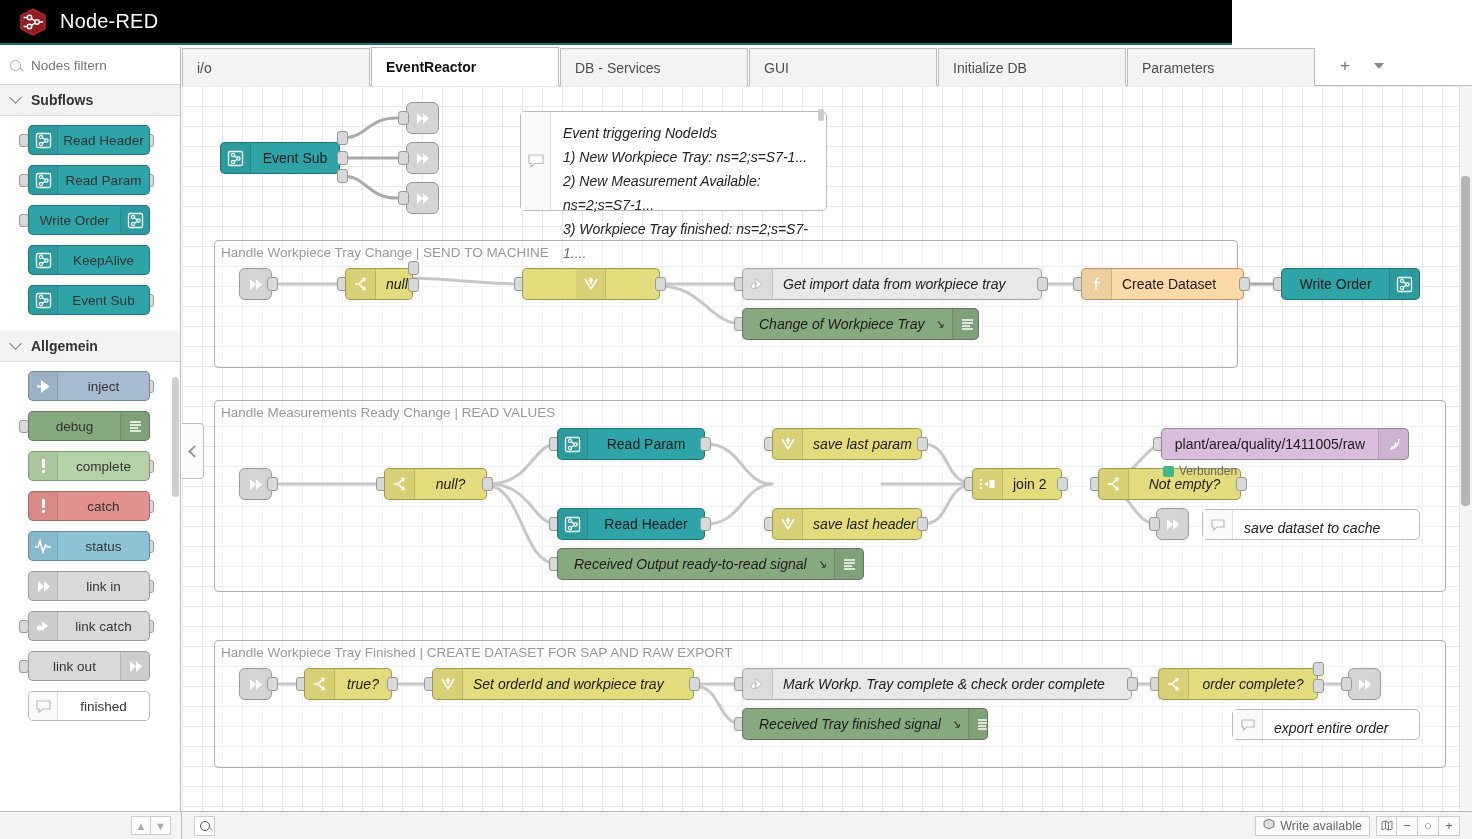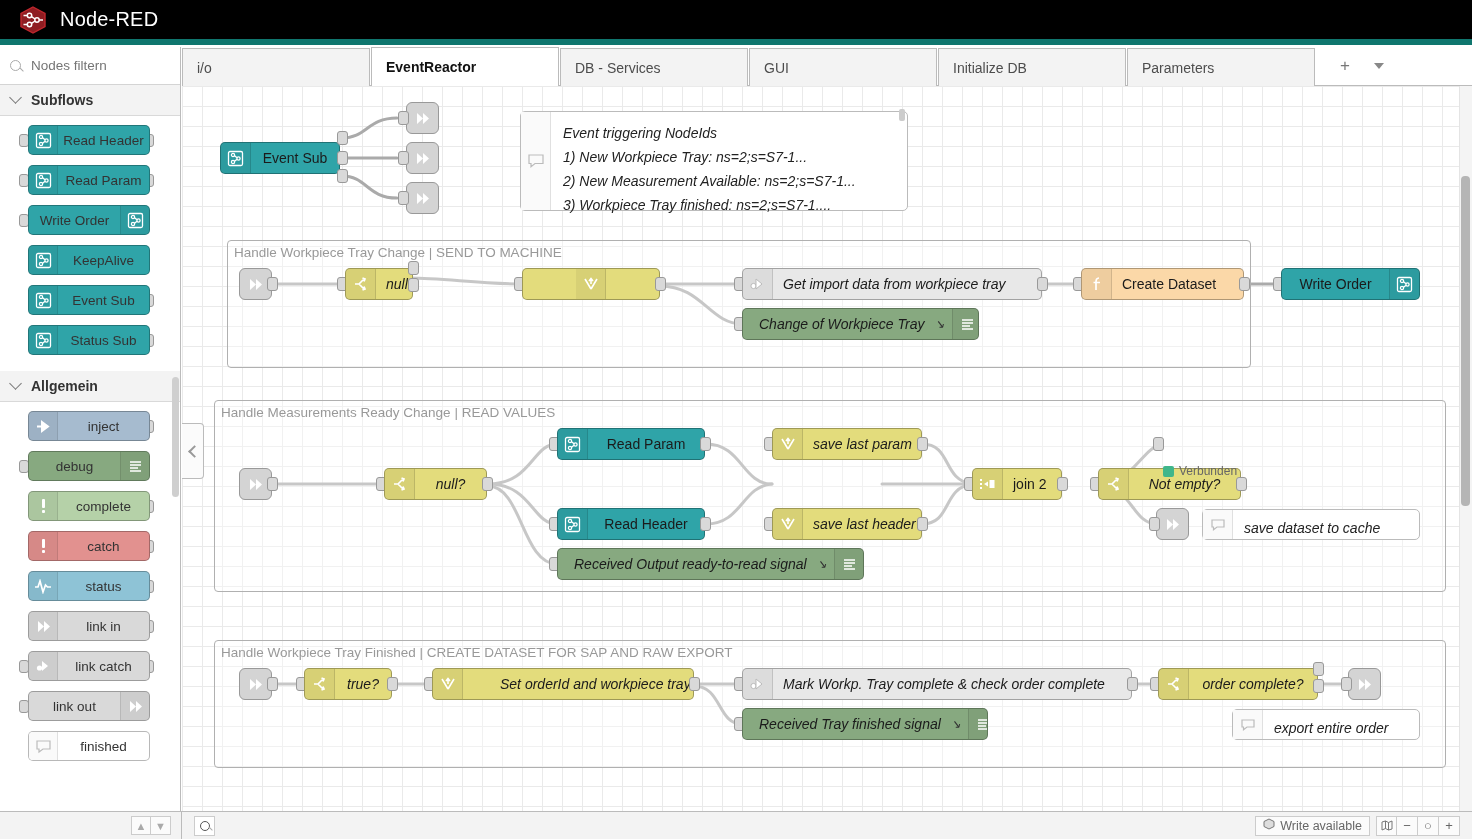--- a/index.html
+++ b/index.html
@@ -9,23 +9,23 @@
     overflow: hidden;
     font-family: "Liberation Sans", sans-serif;
     font-size: 14px;
     color: #333;
     background: #fff;
   }
 
   
   #header {
     position: absolute; top: 0; left: 0;
-    width: 1472px; height: 45px;
+    width: 1232px; height: 45px;
     background: #000;
-    border-bottom: 6px solid #0f766e;
+    border-bottom: 2px solid #0f766e;
     display: flex; align-items: center; gap: 22px;
   }
   #logo-area { display: flex; align-items: center; padding-left: 18px; }
   .nr-logo { width: 30px; height: 30px; position: relative; }
   #brand-title {
     color: #fff; font-size: 20px; margin-left: 12px;
     letter-spacing: .2px; font-weight: 400;
   }
   #header-right {
     margin-left: auto; display: flex; align-items: center;
@@ -384,37 +384,20 @@
                 <circle cx="6" cy="12" r="1.6"></circle>
                 <circle cx="11.5" cy="8.5" r="1.6"></circle>
                 <path d="M7.6 5.8 L10 7.8 M7.6 11.2 L10 9.3"></path>
               </g>
             </svg>
         </span>
         <span class="nlabel">Event Sub</span>
       </div>
     </div>
 
-    <div class="pal-node-row">
-      <span class="port out"></span>
-      <div class="pal-node" style="background:#2fa4a8">
-        <span class="pnode-icon">
-          <svg width="17" height="17" viewBox="0 0 17 17">
-              <g stroke="#fff" stroke-width="1.3" fill="none">
-                <rect x="1.5" y="1.5" width="14" height="14" rx="1.5"></rect>
-                <circle cx="6" cy="5" r="1.6"></circle>
-                <circle cx="6" cy="12" r="1.6"></circle>
-                <circle cx="11.5" cy="8.5" r="1.6"></circle>
-                <path d="M7.6 5.8 L10 7.8 M7.6 11.2 L10 9.3"></path>
-              </g>
-            </svg>
-        </span>
-        <span class="nlabel">Status Sub</span>
-      </div>
-    </div>
   </div>
 
   <div class="pal-category">
     <span class="cat-chevron"></span>
     <span>Allgemein</span>
   </div>
   <div class="pal-list">
 
     <div class="pal-node-row">
       <span class="port out"></span>
@@ -631,36 +614,36 @@
         </svg>
     </div>
     <span class="fport" style="left:216px; top:65px;"></span>
     <div class="sm-node" style="left:224px; top:96px;">
       <svg width="17" height="15" viewBox="0 0 17 15">
           <path d="M3 2 L3 13 L9 7.5 Z M9 2 L9 13 L15 7.5 Z" fill="#fff"></path>
         </svg>
     </div>
     <span class="fport" style="left:216px; top:105px;"></span>
 
-    <div class="comment-node" style="left:338px; top:25px; width:388px; height:100px;">
+    <div class="comment-node" style="left:338px; top:25px; width:307px; height:100px;">
       <span class="comment-icon">
         <svg width="18" height="16" viewBox="0 0 18 16">
             <path d="M2 2 h14 v8.5 h-8 l-4 3.2 v-3.2 h-2 z" stroke="#bbb" stroke-width="1.2" fill="none"></path>
           </svg>
       </span>
       <div class="comment-body">
         <div>Event triggering NodeIds</div>
         <div>1) New Workpiece Tray: ns=2;s=S7-1...</div>
         <div>2) New Measurement Available: ns=2;s=S7-1...</div>
         <div>3) Workpiece Tray finished: ns=2;s=S7-1....</div>
       </div>
       <span style="position:absolute; right:2px; top:-3px; width:6px; height:12px; background:#ccc; border-radius:2px;"></span>
     </div>
 
-    <div class="group-box" style="left:45px; top:154px; width:1024px; height:128px;">
+    <div class="group-box" style="left:32px; top:154px; width:1024px; height:128px;">
       <span class="group-label">Handle Workpiece Tray Change | SEND TO MACHINE</span>
     </div>
     <div class="sm-node" style="left:57px; top:182px;">
       <svg width="17" height="15" viewBox="0 0 17 15">
           <path d="M3 2 L3 13 L9 7.5 Z M9 2 L9 13 L15 7.5 Z" fill="#fff"></path>
         </svg>
     </div>
     <span class="fport" style="left:85px; top:191px;"></span>
 
     <span class="fport" style="left:155px; top:191px;"></span>
@@ -850,20 +833,32 @@
       <span class="node-icon">
         <svg width="16" height="16" viewBox="0 0 16 16">
             <path d="M2 8 L6 8 M6 8 L11 3 M6 8 L11 13 M9.5 2 L12 3 L11 5.5 M9.5 14 L12 13 L11 10.5" stroke="#fff" stroke-width="1.7" fill="none"></path>
           </svg>
       </span>
       <span class="nlabel center">Not empty?</span>
     </div>
     <span class="fport" style="left:1054px; top:391px;"></span>
 
     <span class="fport" style="left:971px; top:351px;"></span>
+    <div class="node" style="left:979px; top:342px; width:248px; background:#d9bedb;">
+      <span class="nlabel center" style="font-style:normal">plant/area/quality/1411005/raw</span>
+      <span class="node-icon right">
+        <svg width="16" height="16" viewBox="0 0 16 16">
+            <g stroke="#fff" stroke-width="1.6" fill="none">
+              <path d="M4 13 C9 13 13 9 13 3"></path>
+              <path d="M4 13 C7 13 9.5 10.5 9.5 6.5"></path>
+              <path d="M4 13 C5.5 13 6.5 11.5 6.5 10"></path>
+            </g>
+          </svg>
+      </span>
+    </div>
     <div class="node-status" style="left:981px; top:378px;">
       <span class="status-dot" style="background:#3fb68b"></span>
       <span>Verbunden</span>
     </div>
 
     <div class="sm-node" style="left:974px; top:422px;">
       <svg width="17" height="15" viewBox="0 0 17 15">
           <path d="M3 2 L3 13 L9 7.5 Z M9 2 L9 13 L15 7.5 Z" fill="#fff"></path>
         </svg>
     </div>
@@ -893,21 +888,21 @@
       <span class="node-icon">
         <svg width="16" height="16" viewBox="0 0 16 16">
             <path d="M2 8 L6 8 M6 8 L11 3 M6 8 L11 13 M9.5 2 L12 3 L11 5.5 M9.5 14 L12 13 L11 10.5" stroke="#fff" stroke-width="1.7" fill="none"></path>
           </svg>
       </span>
       <span class="nlabel center">true?</span>
     </div>
     <span class="fport" style="left:205px; top:591px;"></span>
 
     <span class="fport" style="left:242px; top:591px;"></span>
-    <div class="node" style="left:250px; top:582px; width:262px; background:#e3dc7c;gap:27px;">
+    <div class="node" style="left:250px; top:582px; width:262px; background:#e3dc7c;">
       <span class="node-icon">
         <svg width="16" height="16" viewBox="0 0 16 16">
             <path d="M2 3 L8 13 M14 3 L8 13 M8 3 L8 8 M6 5 L8 2.5 L10 5" stroke="#fff" stroke-width="1.6" fill="none"></path>
           </svg>
       </span>
       <span class="nlabel">Set orderId and workpiece tray</span>
     </div>
     <span class="fport" style="left:507px; top:591px;"></span>
 
     <span class="fport" style="left:552px; top:591px;"></span>

